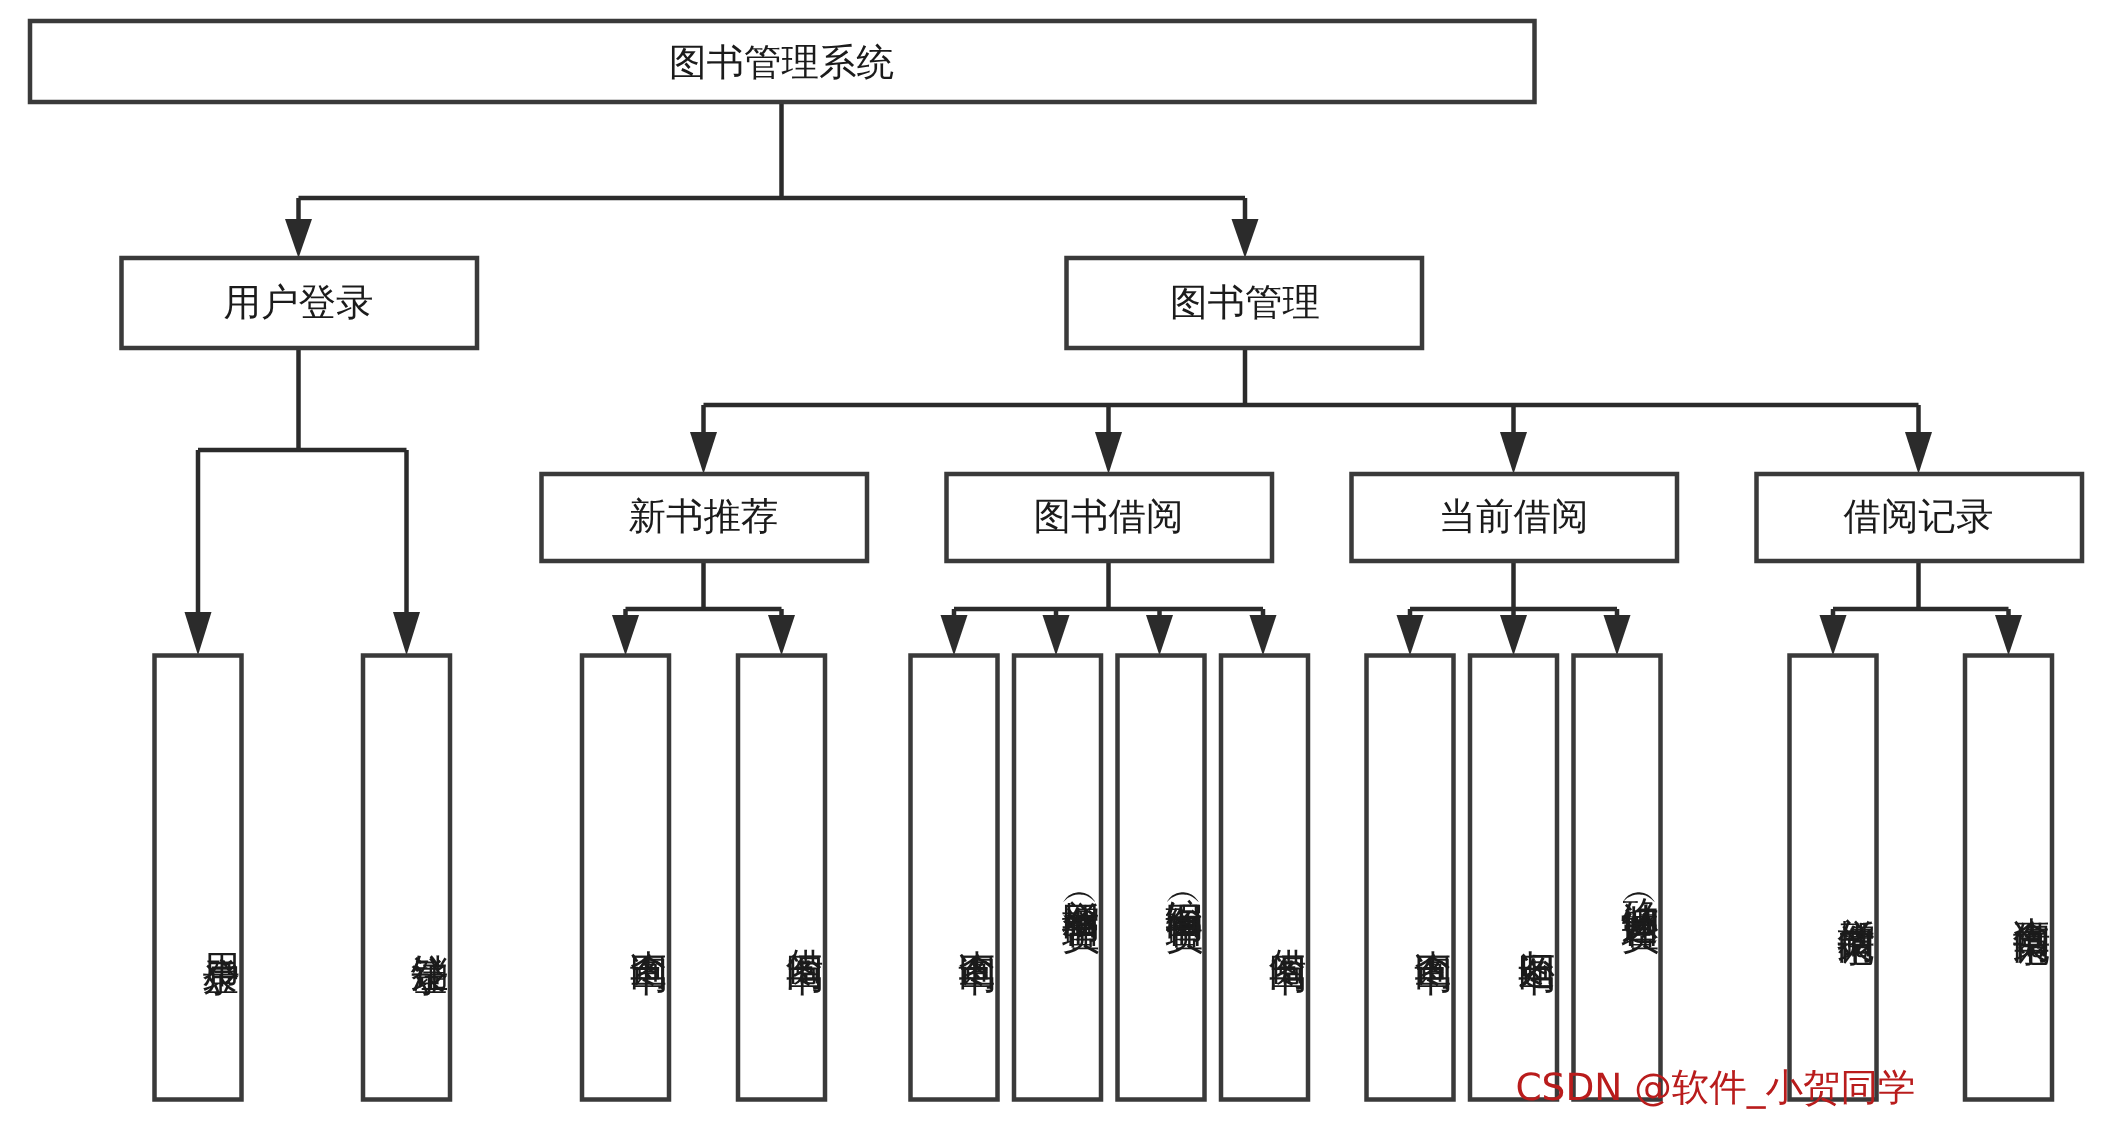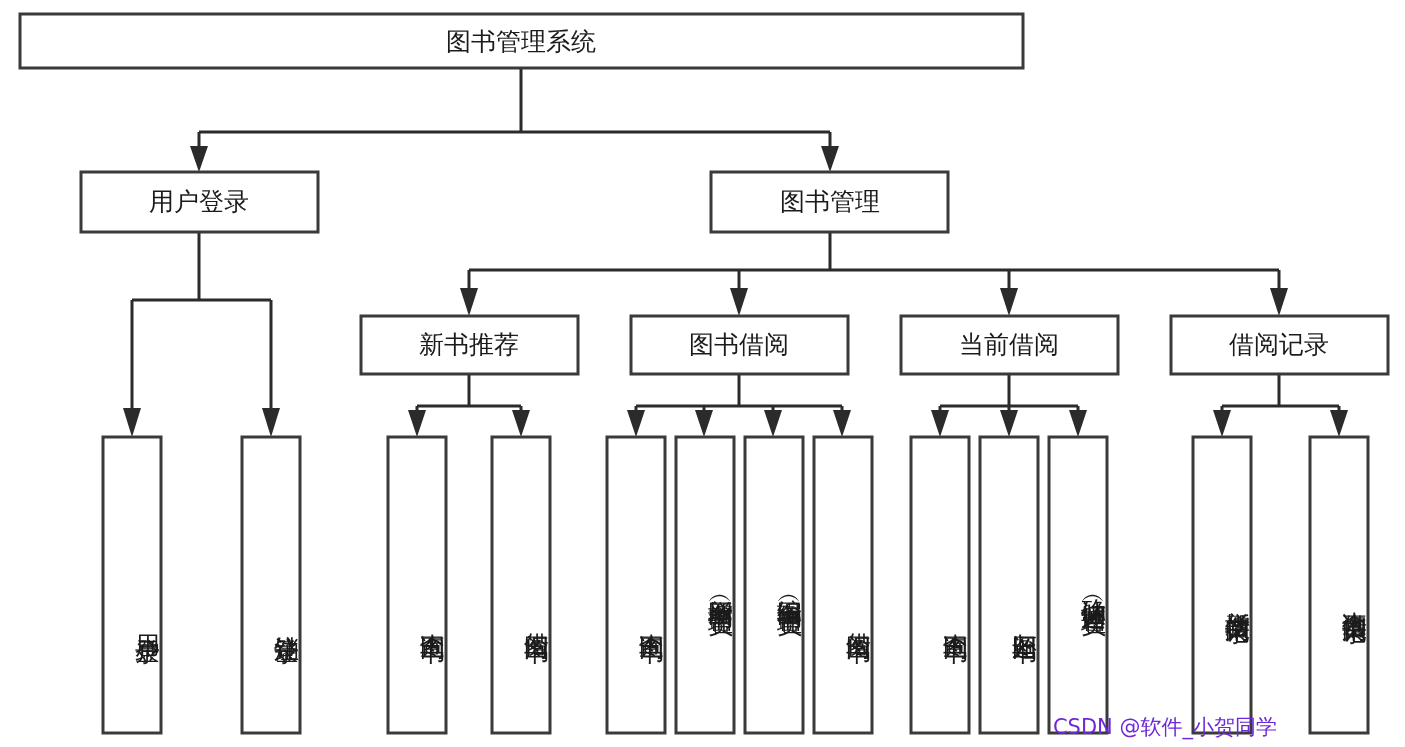--- a/index.html
+++ b/index.html
@@ -61,22 +61,22 @@
     align-items: flex-start;
     justify-content: center;
     white-space: nowrap;
     pointer-events: none;
   }
   .watermark {
     position: absolute;
     right: 10px;
     bottom: 6px;
     font-family: "DejaVu Sans", "Liberation Sans", sans-serif;
-    font-size: 21px;
-    color: #6d28d9;
+    font-size: 25px;
+    color: #b91c1c;
     white-space: nowrap;
     pointer-events: none;
   }
 </style>
 </head>
 <body>
 
 <div id="diagram-root">
 
   <svg class="diagram-canvas" viewBox="0 0 1405 747">

